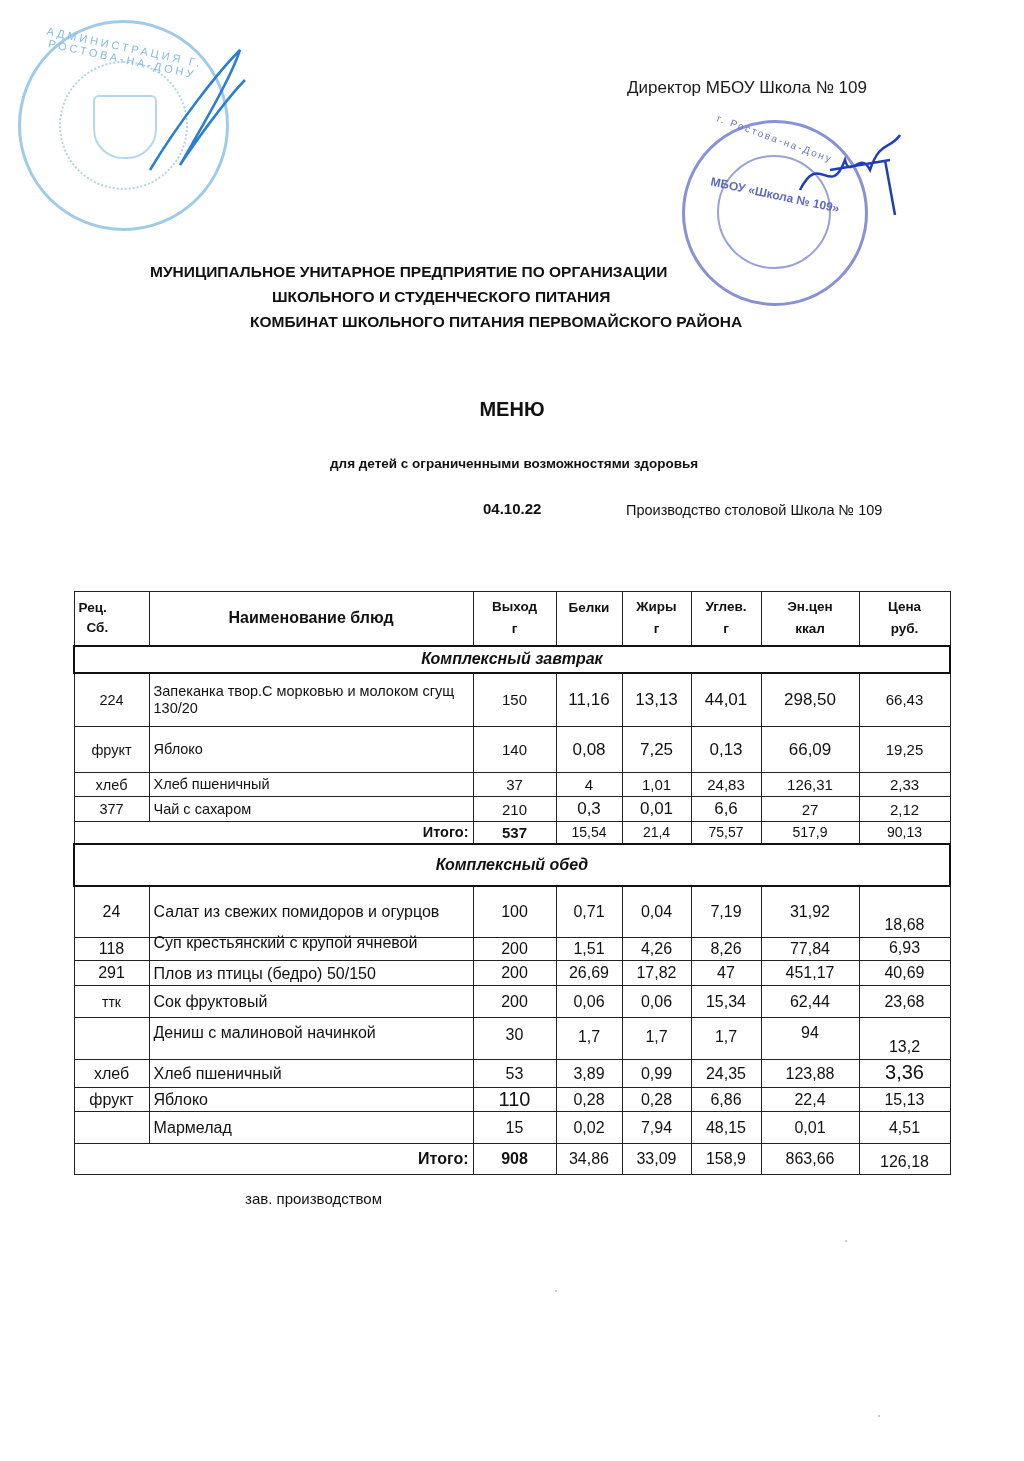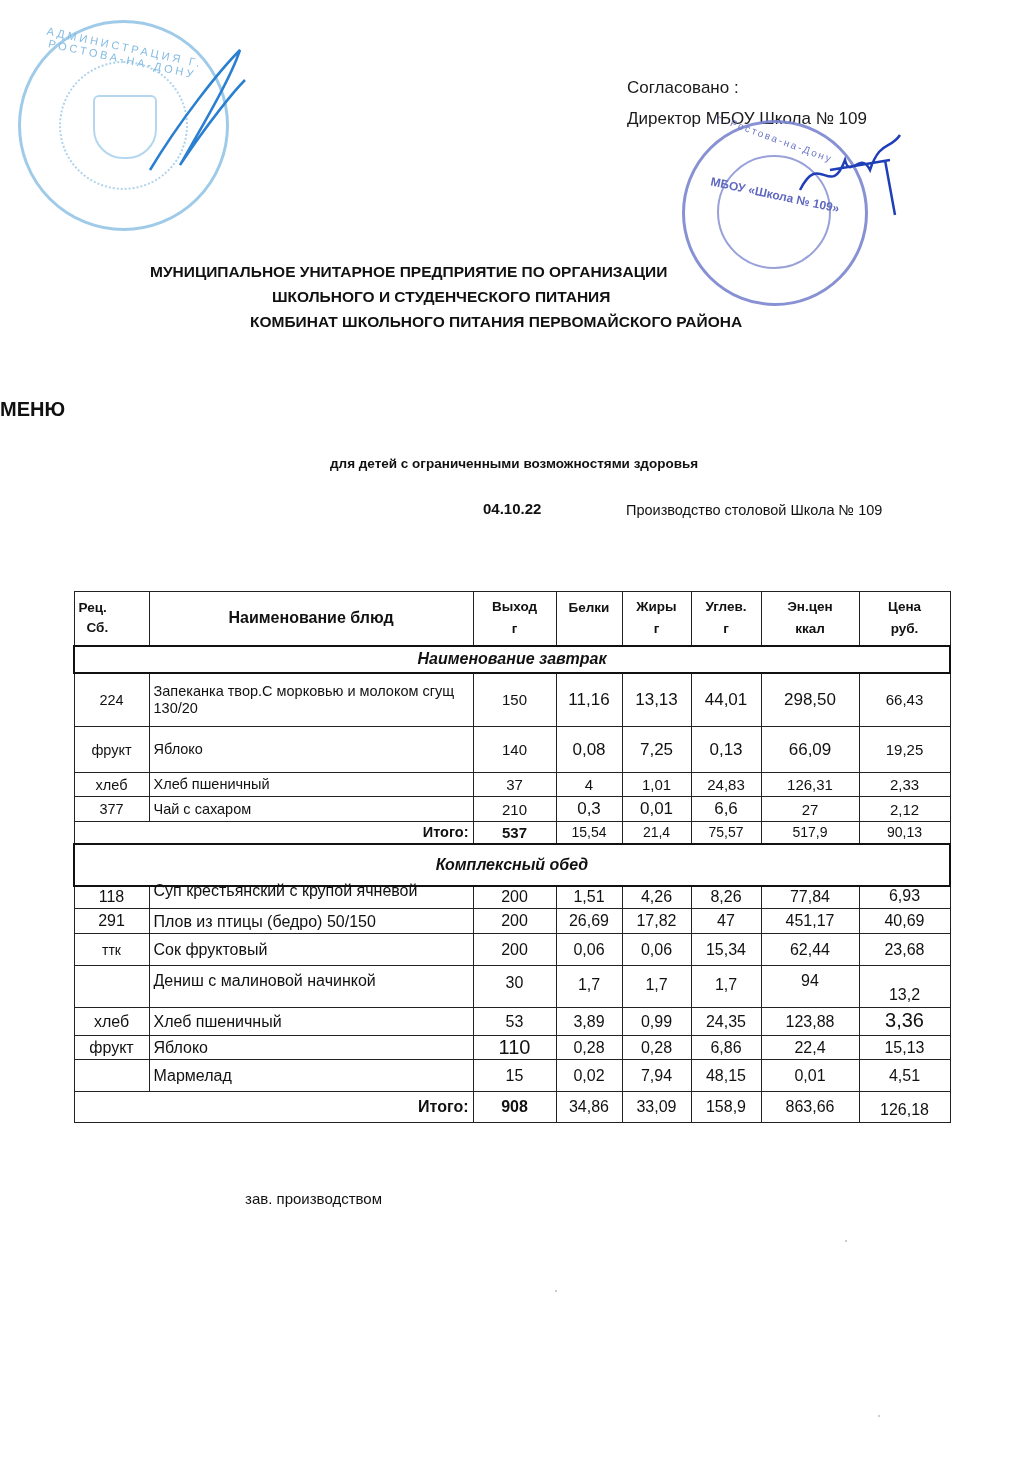--- a/index.html
+++ b/index.html
@@ -15,21 +15,21 @@
   .stamp-right { left:682px; top:120px; width:180px; height:180px; border:3px solid #7b86cf; opacity:.9; }
   .stamp-right .inner { position:absolute; left:32px; top:32px; width:110px; height:110px; border-radius:50%; border:2px solid #8e97d6; }
   .stamp-right .center { position:absolute; left:0; right:0; top:64px; text-align:center; font-size:12px; font-weight:bold; color:#4e58b8; transform:rotate(12deg); line-height:16px; }
   .stamp-right .txt { position:absolute; left:0; right:0; top:10px; text-align:center; font-size:10px; color:#5d67bf; letter-spacing:2px; transform:rotate(20deg); }
 
   .sig { position:absolute; }
 
   .approve { left:627px; top:72px; font-size:17px; line-height:31px; color:#1a1a1a; }
   .org { left:0; width:1024px; top:258px; font-size:15.5px; font-weight:bold; line-height:27px; }
   .org div { position:absolute; white-space:nowrap; }
-  .title { left:0; width:1024px; top:398px; font-size:20px; font-weight:bold; }
+  .title { left:0; width:1024px; top:398px; text-align:center; font-size:20px; font-weight:bold; }
   .subtitle { left:330px; top:456px; font-size:13.5px; font-weight:bold; }
   .date { left:483px; top:500px; font-size:15px; font-weight:bold; }
   .prod { left:626px; top:502px; font-size:14.5px; }
 
   table.menu { position:absolute; left:73px; top:591px; width:876px; border-collapse:collapse; table-layout:fixed; font-size:14.5px; }
   table.menu td { border:1px solid #222; padding:0 4px; vertical-align:middle; }
   table.menu .hdr td { font-weight:bold; font-size:13.5px; }
   .c { text-align:center; }
   .r { text-align:right; }
   .sect { text-align:center; font-weight:bold; font-style:italic; font-size:16px; border:2px solid #111 !important; }
@@ -47,21 +47,20 @@
 <div class="stamp stamp-left">
   <div class="inner"></div>
   <div class="crest"></div>
   <div class="txt">АДМИНИСТРАЦИЯ Г. РОСТОВА-НА-ДОНУ</div>
 </div>
 <svg class="sig" style="left:140px;top:40px" width="110" height="140">
   <path d="M10 130 C40 80, 80 30, 100 10 C90 40, 60 90, 40 125 C70 80, 95 50, 105 40" stroke="#2a7fd0" stroke-width="2.5" fill="none"></path>
 </svg>
 
 <div class="abs approve">
-  <div>Согласовано :</div>
   <div>Директор МБОУ Школа   № 109</div>
 </div>
 
 <div class="stamp stamp-right">
   <div class="inner"></div>
   <div class="txt">г. Ростова-на-Дону</div>
   <div class="center">МБОУ «Школа № 109»</div>
 </div>
 <svg class="sig" style="left:790px;top:130px" width="120" height="90">
   <path d="M10 60 C30 20, 40 70, 55 30 C60 50, 70 20, 80 40 C90 10, 100 20, 110 5 M40 40 L100 30 M95 30 L105 85" stroke="#1f3fb8" stroke-width="2.5" fill="none"></path>
@@ -114,21 +113,21 @@
     <td class="c" style="line-height:22px">
           <div>Эн.цен</div>
           <div>ккал</div>
         </td>
     <td class="c" style="line-height:22px">
           <div>Цена</div>
           <div>руб.</div>
         </td>
   </tr>
   <tr style="height:27px">
-        <td colspan="8" class="sect">Наименование  завтрак</td>
+        <td colspan="8" class="sect">Комплексный  завтрак</td>
       </tr>
 
   <tr style="height:54px">
     <td class="c">224</td>
     <td class="name">Запеканка твор.С морковью и молоком сгущ  130/20</td>
     <td class="num">150</td>
     <td class="num" style="font-size:17px">11,16</td>
     <td class="num" style="font-size:17px">13,13</td>
     <td class="num" style="font-size:17px">44,01</td>
     <td class="num" style="font-size:17px">298,50</td>
@@ -171,20 +170,30 @@
     <td class="num" style="font-size:14px">21,4</td>
     <td class="num" style="font-size:14px">75,57</td>
     <td class="num" style="font-size:14px">517,9</td>
     <td class="num" style="font-size:14px">90,13</td>
   </tr>
 
   <tr style="height:42px">
         <td colspan="8" class="sect">Комплексный  обед</td>
       </tr>
 
+  <tr style="height:52px">
+    <td class="c" style="font-size:16px">24</td>
+    <td class="name" style="font-size:16px;line-height:19px">Салат из свежих помидоров и огурцов</td>
+    <td class="num" style="font-size:16px">100</td>
+    <td class="num" style="font-size:16px">0,71</td>
+    <td class="num" style="font-size:16px">0,04</td>
+    <td class="num" style="font-size:16px">7,19</td>
+    <td class="num" style="font-size:16px">31,92</td>
+    <td class="num bottom-price" style="font-size:16px">18,68</td>
+  </tr>
   <tr style="height:23px">
     <td class="c" style="font-size:16px">118</td>
     <td class="name" style="font-size:16px">
           <div class="clip" style="margin-top:-6px;height:23px;line-height:16px">Суп крестьянский с крупой ячневой</div>
         </td>
     <td class="num" style="font-size:16px">200</td>
     <td class="num" style="font-size:16px">1,51</td>
     <td class="num" style="font-size:16px">4,26</td>
     <td class="num" style="font-size:16px">8,26</td>
     <td class="num" style="font-size:16px">77,84</td>

